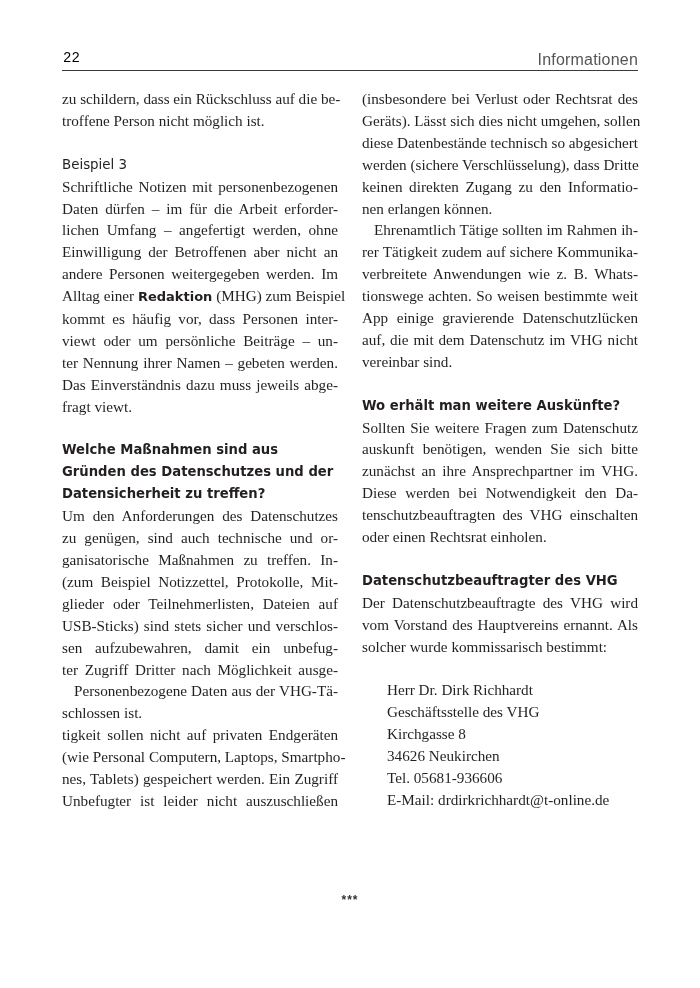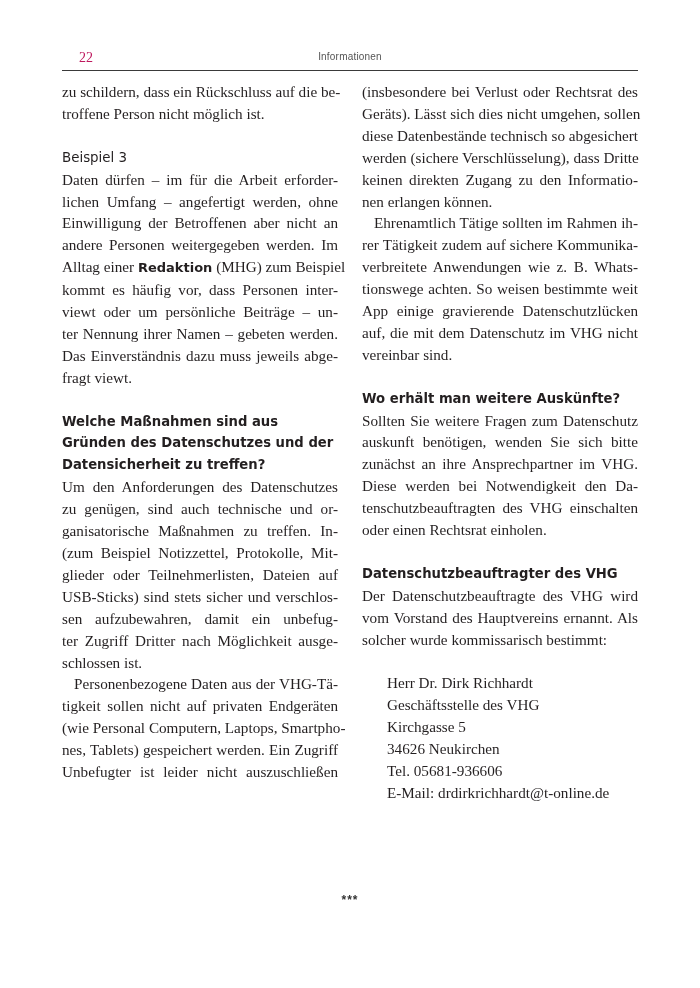--- a/index.html
+++ b/index.html
@@ -17,40 +17,40 @@
     .page-header {
       position: absolute;
       left: 62px;
       top: 46px;
       width: 576px;
       height: 24px;
       border-bottom: 1px solid #3a3a3a;
     }
     .page-number {
       position: absolute;
-      left: 17px;
+      left: 1px;
       top: 4px;
-      font-family: Liberation Serif, serif;
+      font-family: Liberation Mono, monospace;
       font-size: 14px;
-      color: #be185d;
+      color: #000000;
     }
     .running-head {
       position: absolute;
       left: 0;
       right: 0;
       top: 5px;
-      text-align: center;
+      text-align: right;
       font-family: "Liberation Sans", sans-serif;
-      font-size: 10px;
+      font-size: 16px;
       color: #555;
       letter-spacing: 0.2px;
     }
     .col {
       position: absolute;
-      top: 81px;
+      top: 88px;
       width: 276px;
       font-family: "Liberation Serif", serif;
       font-size: 15.2px;
       line-height: 21.9px;
       text-align: justify;
       hyphens: manual;
     }
     .col-left { left: 62px; }
     .col-right { left: 362px; }
     .line {
@@ -103,20 +103,21 @@
   <span class="page-number">22</span>
   <div class="running-head">Informationen</div>
 </div>
 
 <div class="col col-left">
   <span class="line">zu schildern, dass ein Rückschluss auf die be-</span>
   <span class="line last">troffene Person nicht möglich ist.</span>
   <span class="gap"></span>
 
   <span class="heading">Beispiel 3</span>
+  <span class="line">Schriftliche Notizen mit personenbezogenen</span>
   <span class="line">Daten dürfen – im für die Arbeit erforder-</span>
   <span class="line">lichen Umfang – angefertigt werden, ohne</span>
   <span class="line">Einwilligung der Betroffenen aber nicht an</span>
   <span class="line">andere Personen weitergegeben werden. Im</span>
   <span class="line"><span>Alltag einer </span><span class="bold-inline">Redaktion</span><span> (MHG) zum Beispiel</span></span>
   <span class="line">kommt es häufig vor, dass Personen inter-</span>
   <span class="line">viewt oder um persönliche Beiträge – un-</span>
   <span class="line">ter Nennung ihrer Namen – gebeten werden.</span>
   <span class="line">Das Einverständnis dazu muss jeweils abge-</span>
   <span class="line last">fragt viewt.</span>
@@ -126,22 +127,22 @@
   <span class="heading bold">Gründen des Datenschutzes und der</span>
   <span class="heading bold">Datensicherheit zu treffen?</span>
   <span class="line">Um den Anforderungen des Datenschutzes</span>
   <span class="line">zu genügen, sind auch technische und or-</span>
   <span class="line">ganisatorische Maßnahmen zu treffen. In-</span>
   <span class="line">(zum Beispiel Notizzettel, Protokolle, Mit-</span>
   <span class="line">glieder oder Teilnehmerlisten, Dateien auf</span>
   <span class="line">USB-Sticks) sind stets sicher und verschlos-</span>
   <span class="line">sen aufzubewahren, damit ein unbefug-</span>
   <span class="line">ter Zugriff Dritter nach Möglichkeit ausge-</span>
+  <span class="line indent">Personenbezogene Daten aus der VHG-Tä-</span>
   <span class="line last">schlossen ist.</span>
-  <span class="line indent">Personenbezogene Daten aus der VHG-Tä-</span>
   <span class="line">tigkeit sollen nicht auf privaten Endgeräten</span>
   <span class="line">(wie Personal Computern, Laptops, Smartpho-</span>
   <span class="line">nes, Tablets) gespeichert werden. Ein Zugriff</span>
   <span class="line">Unbefugter ist leider nicht auszuschließen</span>
 </div>
 
 <div class="col col-right">
   <span class="line">(insbesondere bei Verlust oder Rechtsrat des</span>
   <span class="line">Geräts). Lässt sich dies nicht umgehen, sollen</span>
   <span class="line">diese Datenbestände technisch so abgesichert</span>
@@ -167,19 +168,19 @@
   <span class="gap"></span>
 
   <span class="heading bold">Datenschutzbeauftragter des VHG</span>
   <span class="line">Der Datenschutzbeauftragte des VHG wird</span>
   <span class="line">vom Vorstand des Hauptvereins ernannt. Als</span>
   <span class="line last">solcher wurde kommissarisch bestimmt:</span>
   <span class="gap"></span>
 
   <span class="plain">Herr Dr. Dirk Richhardt</span>
   <span class="plain">Geschäftsstelle des VHG</span>
-  <span class="plain">Kirchgasse 5</span>
+  <span class="plain">Kirchgasse 8</span>
   <span class="plain">34626 Neukirchen</span>
   <span class="plain">Tel. 05681-936606</span>
   <span class="plain">E-Mail: drdirkrichhardt@t-online.de</span>
 </div>
 
 <div class="footer-mark">***</div>
 
 </body></html>

